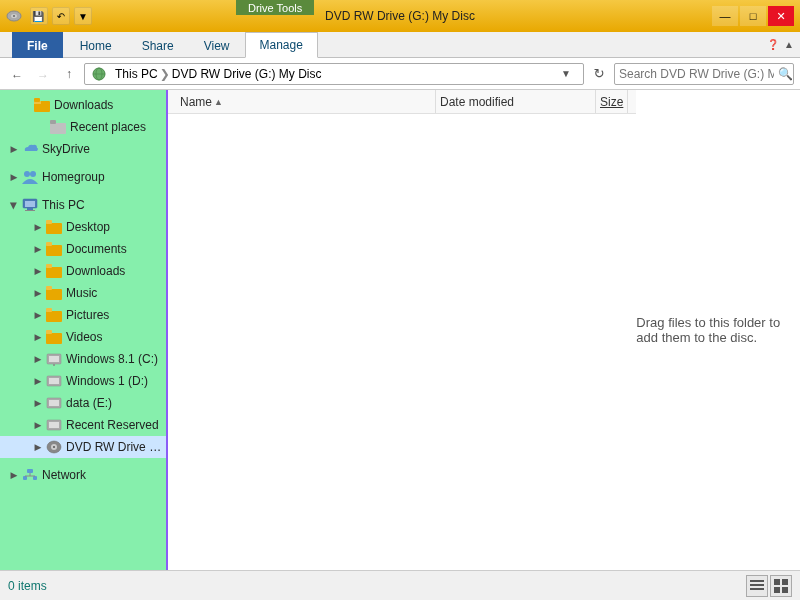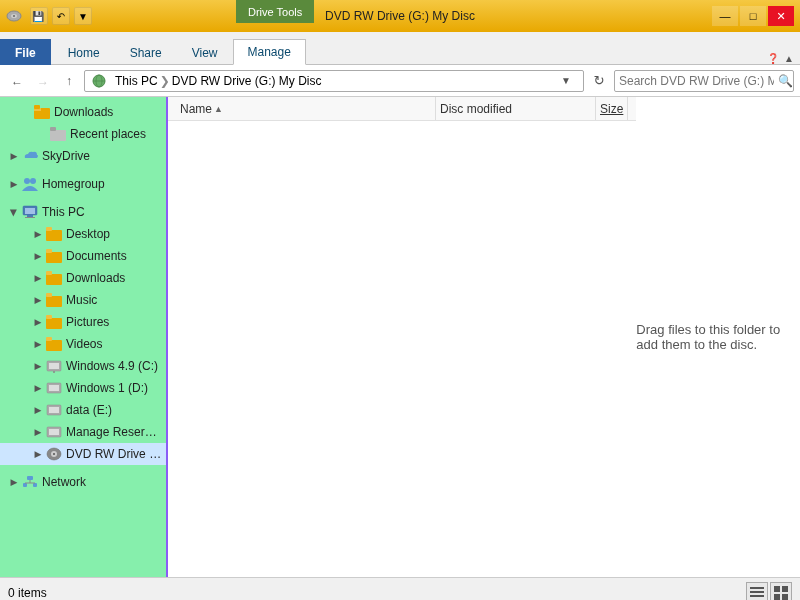--- a/index.html
+++ b/index.html
@@ -50,24 +50,24 @@
       display: flex; align-items: center; justify-content: center;
       font-size: 11px;
       background: rgba(255,255,255,0.2);
     }
     .win-btn.close { background: #e81123; color: white; }
 
     
     .ribbon-tabs {
       background: #f0f0f0;
       display: flex;
-      align-items: flex-end;
-      height: 33px;
+      align-items: center;
+      height: 26px;
       border-bottom: 1px solid #c0c0c0;
-      padding-left: 0;
+      padding-left: 12px;
       position: relative;
     }
     .ribbon-tab {
       padding: 4px 14px;
       cursor: pointer;
       font-size: 12px;
       color: #0c4a6e;
       height: 26px;
       display: flex; align-items: center;
       border: 1px solid transparent;
@@ -260,37 +260,37 @@
     
     .status-bar {
       height: 30px;
       background: #f0f0f0;
       border-top: 1px solid #ccc;
       display: flex;
       align-items: center;
       padding: 0 8px;
       justify-content: space-between;
     }
-    .status-text { font-size: 12px; color: #000000; }
+    .status-text { font-size: 12px; color: #0f766e; }
     .view-toggle { display: flex; gap: 2px; }
     .view-btn {
       width: 22px; height: 22px;
       border: 1px solid #aaa;
       background: #e8e8e8;
       cursor: pointer;
       display: flex; align-items: center; justify-content: center;
       font-size: 11px;
     }
     .contextual-tab-label {
       background: #5a8a3c;
       color: white;
       font-size: 11px;
       text-align: center;
       padding: 0 12px;
-      height: 23px;
+      height: 15px;
       display: flex;
       align-items: center;
       justify-content: center;
       margin-left: 0;
     }
   </style>
 </head>
 <body>
 
 <div class="title-bar">
@@ -487,21 +487,21 @@
     </div>
     <div class="sidebar-item" style="padding-left: 32px;">
       <div class="sidebar-arrow">▶</div>
       <div class="sidebar-icon">
         <svg width="16" height="14" viewBox="0 0 16 14">
           <rect x="1" y="2" width="14" height="10" rx="1" fill="#aaa" stroke="#888" stroke-width="0.5"></rect>
           <rect x="3" y="4" width="10" height="6" fill="#ddd"></rect>
           <circle cx="8" cy="13" r="1" fill="#888"></circle>
         </svg>
       </div>
-      <span class="sidebar-label">Windows 4.9 (C:)</span>
+      <span class="sidebar-label">Windows 8.1 (C:)</span>
     </div>
     <div class="sidebar-item" style="padding-left: 32px;">
       <div class="sidebar-arrow">▶</div>
       <div class="sidebar-icon">
         <svg width="16" height="14" viewBox="0 0 16 14">
           <rect x="1" y="2" width="14" height="10" rx="1" fill="#aaa" stroke="#888" stroke-width="0.5"></rect>
           <rect x="3" y="4" width="10" height="6" fill="#ddd"></rect>
         </svg>
       </div>
       <span class="sidebar-label">Windows 1 (D:)</span>
@@ -517,21 +517,21 @@
       <span class="sidebar-label">data (E:)</span>
     </div>
     <div class="sidebar-item" style="padding-left: 32px;">
       <div class="sidebar-arrow">▶</div>
       <div class="sidebar-icon">
         <svg width="16" height="14" viewBox="0 0 16 14">
           <rect x="1" y="2" width="14" height="10" rx="1" fill="#aaa" stroke="#888" stroke-width="0.5"></rect>
           <rect x="3" y="4" width="10" height="6" fill="#ddd"></rect>
         </svg>
       </div>
-      <span class="sidebar-label">Manage Reserved</span>
+      <span class="sidebar-label">Recent Reserved</span>
     </div>
     <div class="sidebar-item selected" style="padding-left: 32px;">
       <div class="sidebar-arrow">▶</div>
       <div class="sidebar-icon">
         <svg width="16" height="14" viewBox="0 0 16 14">
           <ellipse cx="8" cy="7" rx="7" ry="6" fill="#888" stroke="#666" stroke-width="0.5"></ellipse>
           <ellipse cx="8" cy="7" rx="3" ry="3" fill="#ccc"></ellipse>
           <circle cx="8" cy="7" r="1" fill="#555"></circle>
         </svg>
       </div>
@@ -557,21 +557,21 @@
   </div>
 
   <div class="content-area">
 
     <div class="column-headers">
       <div class="col-header col-name">
         <span>Name</span>
         <span class="col-sort-arrow">▲</span>
       </div>
       <div class="col-header col-date">
-        <span>Disc modified</span>
+        <span>Date modified</span>
       </div>
       <div class="col-header col-size">
         <span>Size</span>
       </div>
     </div>
 
     <div class="content-empty">
       <span>Drag files to this folder to add them to the disc.</span>
     </div>
   </div>

